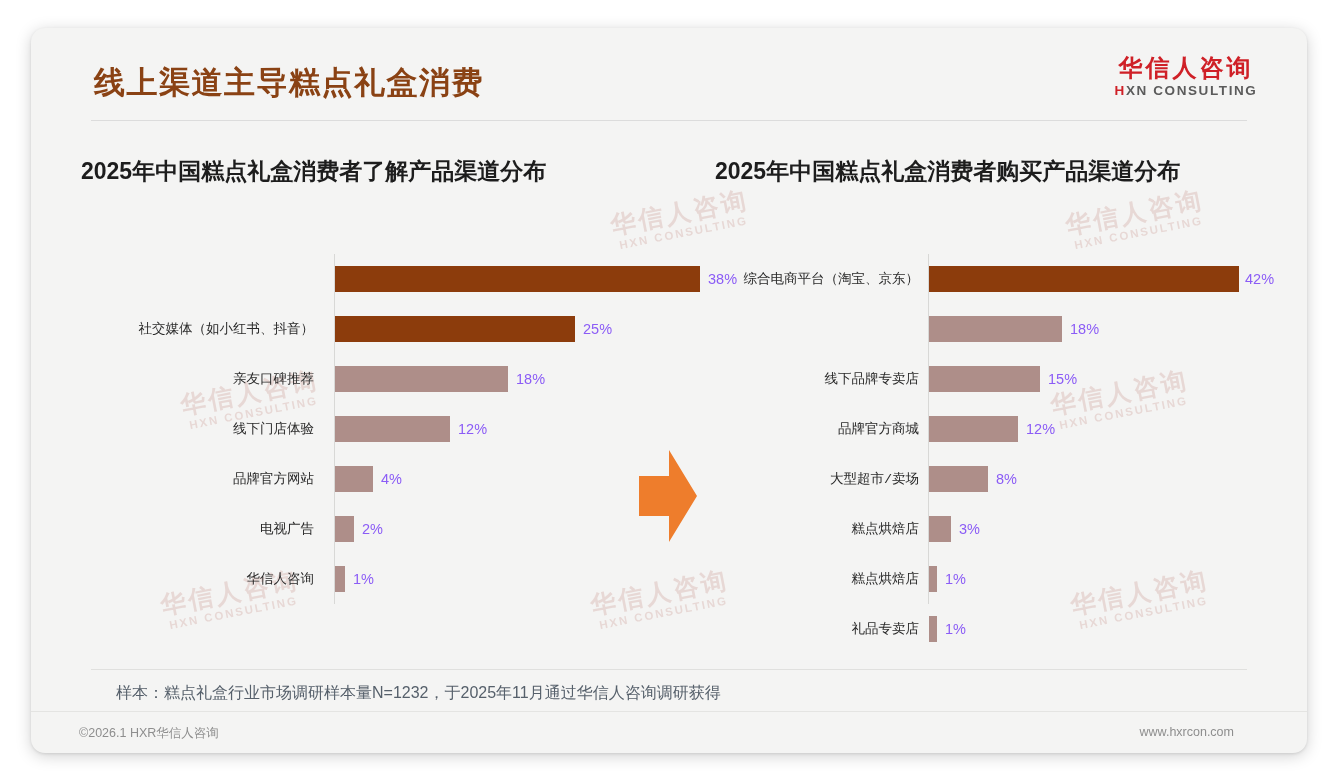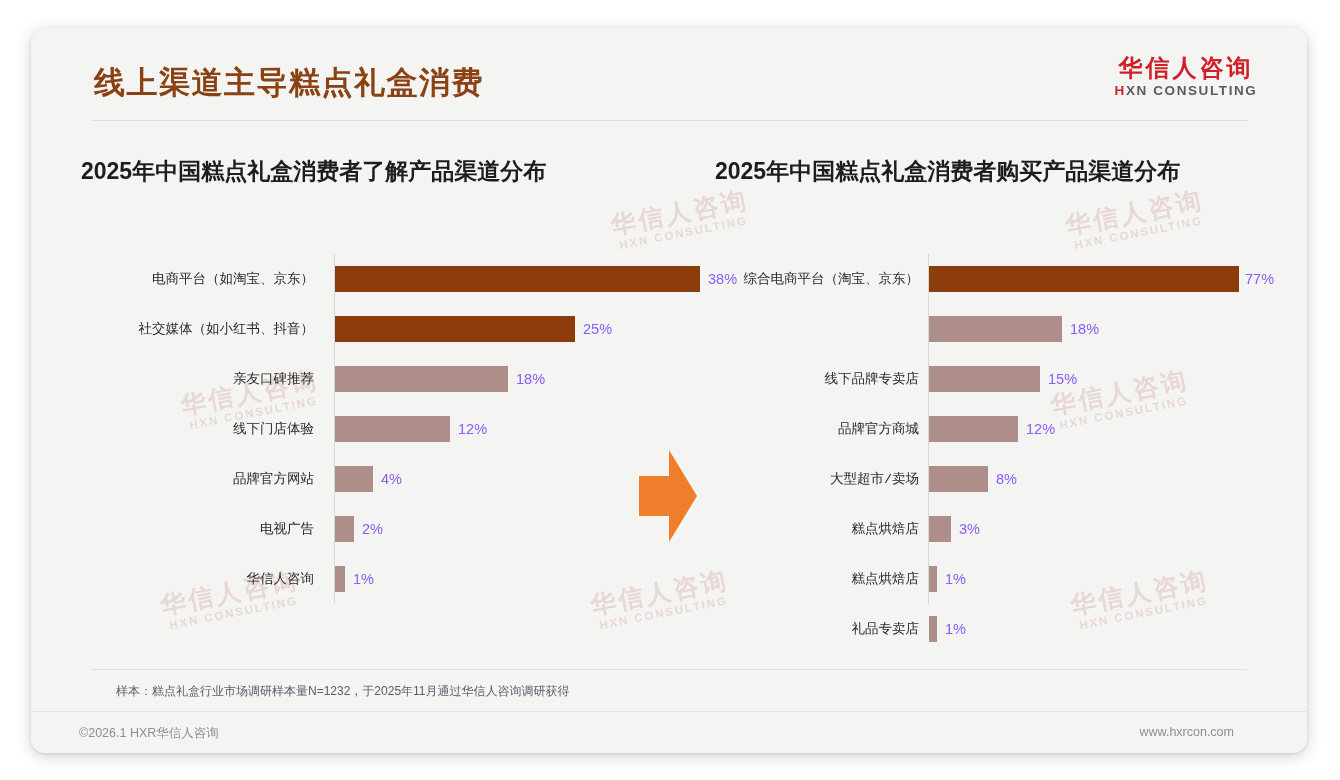--- a/index.html
+++ b/index.html
@@ -184,21 +184,21 @@
     left: 60px;
     top: 641px;
     width: 1156px;
     height: 1px;
     background: #e0e0de;
   }
   #footnote {
     position: absolute;
     left: 85px;
     top: 655px;
-    font-size: 12px;
+    font-size: 16px;
     color: #56606b;
     white-space: nowrap;
   }
   #footer-rule {
     position: absolute;
     left: 0;
     top: 683px;
     width: 100%;
     height: 1px;
     background: #e4e4e2;
@@ -270,21 +270,20 @@
     </div>
     <div id="header-rule"></div>
   </div>
 
   <div id="chart-left" class="chart-panel">
     <div class="chart-title">2025年中国糕点礼盒消费者了解产品渠道分布</div>
     <div class="plot">
       <div class="axis-line"></div>
 
       <div class="bar-row">
-        <div class="bar-label">电商平台（如淘宝、京东）</div>
         <div class="bar" style="width:365px; background:#8c3c0c;"></div>
         <div class="bar-value" style="left:657px;">38%</div>
       </div>
 
       <div class="bar-row">
         <div class="bar-label">社交媒体（如小红书、抖音）</div>
         <div class="bar" style="width:240px; background:#8c3c0c;"></div>
         <div class="bar-value" style="left:532px;">25%</div>
       </div>
 
@@ -321,21 +320,21 @@
   </div>
 
   <div id="chart-right" class="chart-panel">
     <div class="chart-title">2025年中国糕点礼盒消费者购买产品渠道分布</div>
     <div class="plot">
       <div class="axis-line"></div>
 
       <div class="bar-row">
         <div class="bar-label">综合电商平台（淘宝、京东）</div>
         <div class="bar" style="width:310px; background:#8c3c0c;"></div>
-        <div class="bar-value" style="left:564px;">77%</div>
+        <div class="bar-value" style="left:564px;">42%</div>
       </div>
 
       <div class="bar-row">
         <div class="bar" style="width:133px; background:#ae8e89;"></div>
         <div class="bar-value" style="left:389px;">18%</div>
       </div>
 
       <div class="bar-row">
         <div class="bar-label">线下品牌专卖店</div>
         <div class="bar" style="width:111px; background:#ae8e89;"></div>

